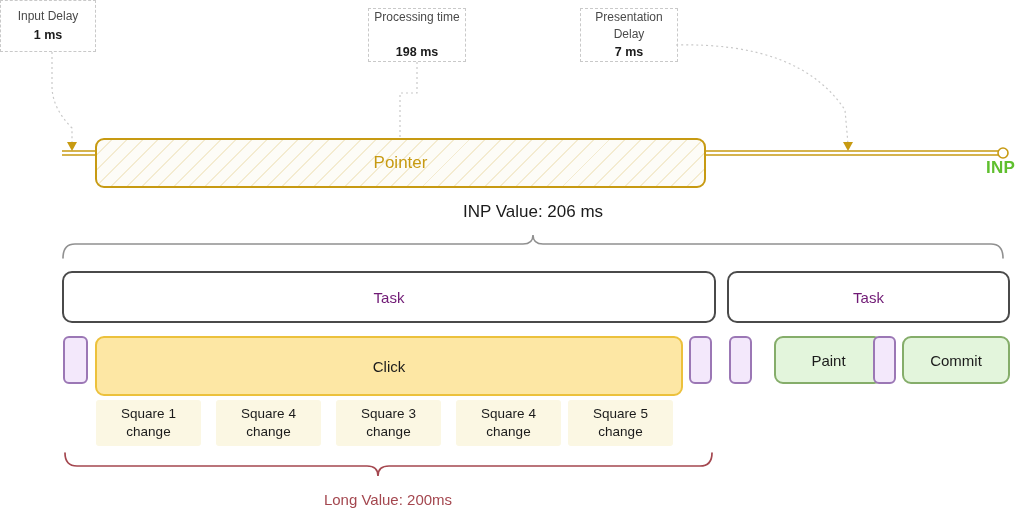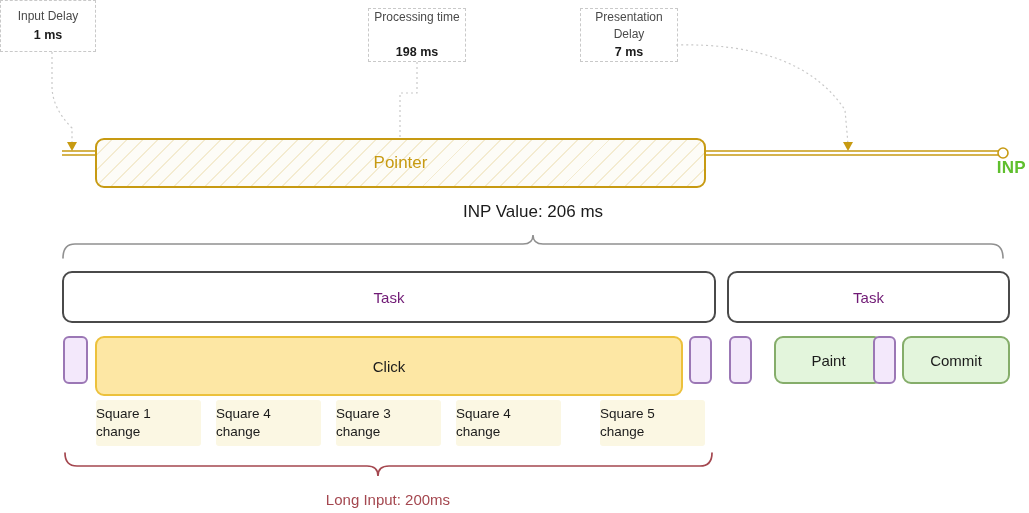--- a/index.html
+++ b/index.html
@@ -68,21 +68,21 @@
   
   .green-box{
     border:2px solid #85ad6a;border-radius:9px;background:#e3f5dc;
     display:flex;align-items:center;justify-content:center;
     font-size:15px;color:#1b1b1b;
   }
   
   .sq-box{
     background:#fbf7e3;border-radius:3px;
     display:flex;flex-direction:column;
-    align-items:flex-start;justify-content:center;
+    align-items:center;justify-content:center;
     font-size:13.5px;color:#1b1b1b;line-height:1.35;text-align:center;
   }
   
   .longtask-label{
     color:#a4474f;font-size:15px;font-weight:500;text-align:center;
   }
   svg{display:block;}
 </style>
 </head>
 <body>
@@ -125,21 +125,21 @@
 
     <path d="M 67 22 L 77 22 L 72 31 Z" fill="#c79a12"></path>
     <path d="M 395 22 L 405 22 L 400 31 Z" fill="#c79a12"></path>
     <path d="M 843 22 L 853 22 L 848 31 Z" fill="#c79a12"></path>
   </svg>
 
   <div class="abs pointer-bar" style="left:95px;top:126px;width:611px;height:50px;">
     <span>Pointer</span>
   </div>
 
-  <div class="abs inp-label" style="left:986px;top:158px;width:40px;text-align:right;">
+  <div class="abs inp-label" style="left:986px;top:158px;width:40px;text-align:left;">
     <span>INP</span>
   </div>
 
   <div class="abs inp-value" style="left:333px;top:202px;width:400px;height:24px;">
     <span>INP Value: 206 ms</span>
   </div>
 
   <svg class="abs" style="left:55px;top:232px;width:970px;height:30px;pointer-events:none;">
     <path d="M 8 26 Q 8 12 20 12 L 468 12 Q 478 12 478 3 Q 478 12 488 12 L 936 12 Q 948 12 948 26" fill="none" stroke="#909090" stroke-width="1.6" stroke-linecap="round"></path>
   </svg>
@@ -180,26 +180,26 @@
     <span>change</span>
   </div>
   <div class="abs sq-box" style="left:336px;top:400px;width:105px;height:46px;">
     <span>Square 3</span>
     <span>change</span>
   </div>
   <div class="abs sq-box" style="left:456px;top:400px;width:105px;height:46px;">
     <span>Square 4</span>
     <span>change</span>
   </div>
-  <div class="abs sq-box" style="left:600px;top:400px;width:105px;height:46px;">
+  <div class="abs sq-box" style="left:568px;top:400px;width:105px;height:46px;">
     <span>Square 5</span>
     <span>change</span>
   </div>
 
   <svg class="abs" style="left:55px;top:448px;width:680px;height:34px;pointer-events:none;">
     <path d="M 10 5 Q 10 18 22 18 L 312 18 Q 323 18 323 28 Q 323 18 334 18 L 645 18 Q 657 18 657 5" fill="none" stroke="#a4474f" stroke-width="1.7" stroke-linecap="round"></path>
   </svg>
 
   <div class="abs longtask-label" style="left:188px;top:491px;width:400px;height:22px;">
-    <span>Long Input: 200ms</span>
+    <span>Long Value: 200ms</span>
   </div>
 
 </div>
 
 </body></html>

